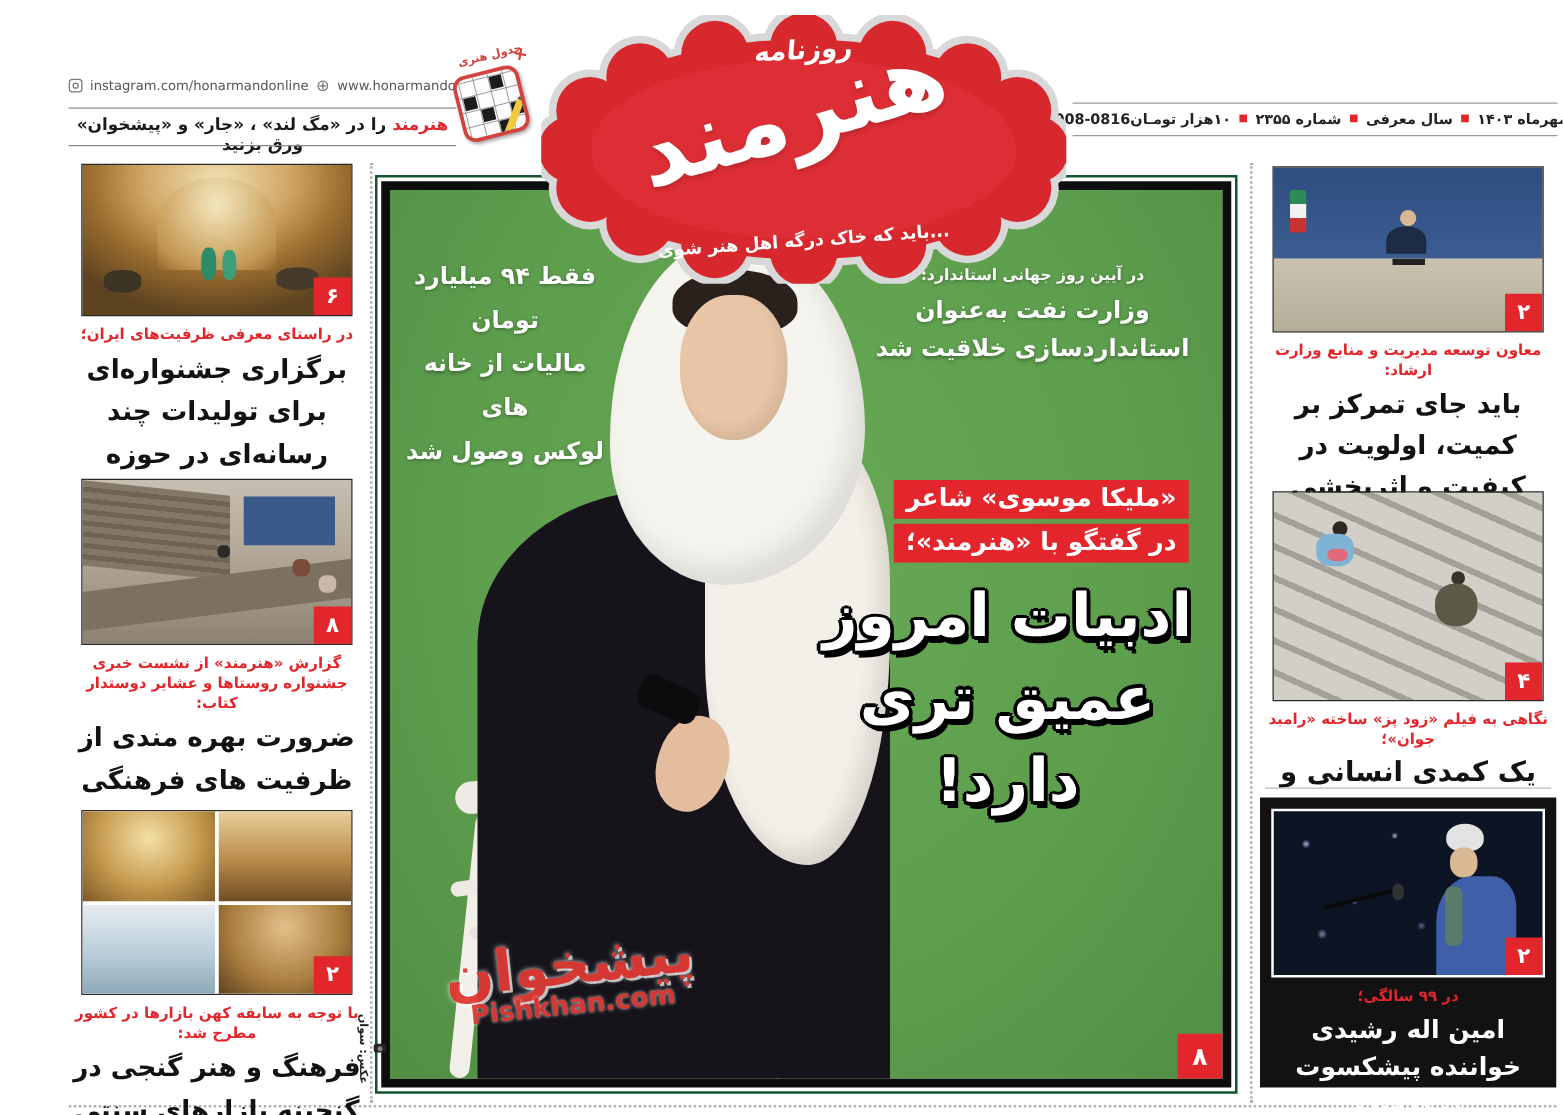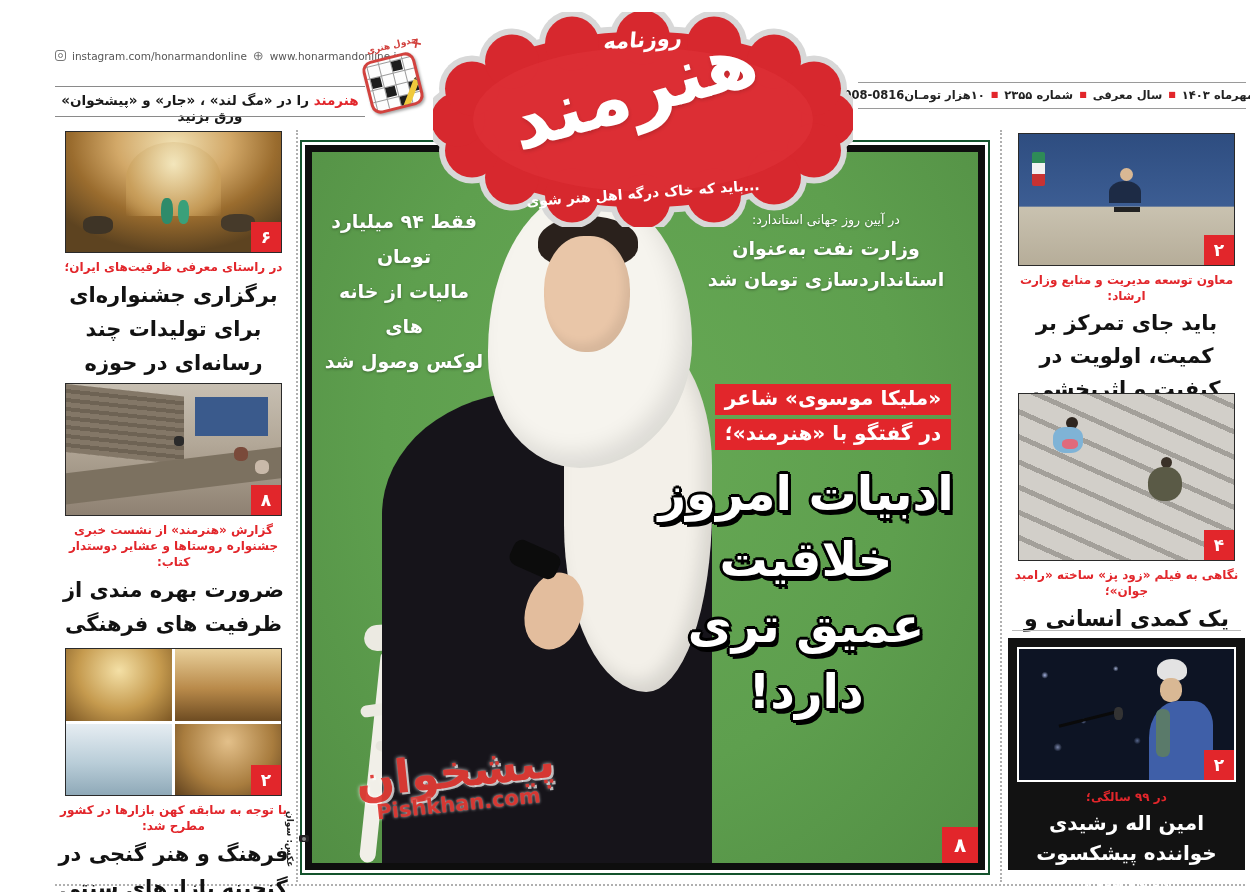--- a/index.html
+++ b/index.html
@@ -1,20 +1,20 @@
 <!DOCTYPE html>
 <html lang="fa"><head>
 <meta charset="utf-8">
 <style>
   * { margin:0; padding:0; box-sizing:border-box; }
   html,body { width:1250px; height:892px; background:#fff; font-family:"DejaVu Sans", sans-serif; overflow:hidden; }
   body { position:relative; direction:rtl; }
 
   
-  .social-row { position:absolute; left:55px; top:49px; width:330px; direction:ltr; display:flex; align-items:center; gap:6px; font-size:10.5px; color:#555; }
+  .social-row { position:absolute; left:55px; top:63px; width:330px; direction:ltr; display:flex; gap:6px; font-size:10.5px; color:#555; }
   .ig-icon { width:11px; height:11px; border:1.6px solid #777; border-radius:3px; position:relative; flex:0 0 auto; }
   .ig-icon::after { content:""; position:absolute; inset:2px; border:1.3px solid #777; border-radius:50%; }
   .globe-icon { color:#777; font-size:13px; line-height:1; flex:0 0 auto; }
   .hrule { position:absolute; height:1px; background:#8a8a8a; }
   .r1 { left:55px; top:86px; width:310px; }
   .r2 { left:55px; top:116px; width:310px; }
   .tagline { position:absolute; left:55px; top:92px; width:310px; font-size:13.5px; font-weight:bold; color:#1a1a1a; text-align:center; }
   .tagline .brand { color:#e2262b; }
 
   
@@ -121,21 +121,21 @@
   .w-scarfdrape { position:absolute; left:252px; top:180px; width:148px; height:360px; background:#f3f0e9; border-radius:42% 55% 48% 60% / 35% 40% 55% 50%; z-index:4; box-shadow:inset -8px -10px 18px rgba(0,0,0,.12); }
   .w-scarfhead { position:absolute; left:176px; top:38px; width:204px; height:278px; background:#f6f4ee; border-radius:48% 52% 55% 45% / 58% 55% 45% 40%; z-index:5; box-shadow:inset -10px -14px 22px rgba(0,0,0,.10); }
   .w-hair { position:absolute; left:226px; top:64px; width:100px; height:52px; background:#2a211c; border-radius:50% 50% 40% 40%; z-index:6; }
   .w-face { position:absolute; left:232px; top:84px; width:86px; height:116px; background:#e9c6a8; border-radius:46% 46% 48% 48%; z-index:6; box-shadow:inset -6px -8px 10px rgba(0,0,0,.08); }
   .w-watch { position:absolute; left:198px; top:394px; width:50px; height:27px; background:#0c0c0c; border-radius:9px; transform:rotate(24deg); z-index:6; }
   .w-hand { position:absolute; left:214px; top:420px; width:56px; height:78px; background:#e3bd9d; border-radius:48%; transform:rotate(18deg); z-index:5; }
 
   
   .tax-block { position:absolute; left:8px; top:52px; width:168px; text-align:center; color:#fff; font-weight:bold; font-size:19px; line-height:35px; z-index:7; text-shadow:0 1px 3px rgba(0,0,0,.35); }
   .std-block { position:absolute; left:368px; top:60px; width:292px; text-align:center; color:#fff; z-index:7; text-shadow:0 1px 3px rgba(0,0,0,.35); }
-  .std-kicker { font-size:12.5px; font-weight:normal; margin-bottom:6px; }
+  .std-kicker { font-size:12.5px; font-weight:bold; margin-bottom:6px; }
   .std-line { font-size:19px; font-weight:bold; line-height:31px; }
   .chips { position:absolute; left:380px; top:230px; width:282px; text-align:center; z-index:7; }
   .chip { display:inline-block; background:#e2262b; color:#fff; font-weight:bold; font-size:20px; padding:2px 10px 5px; margin:2px 0; }
   .cover-headline { position:absolute; left:326px; top:308px; width:336px; text-align:center; color:#fff; font-weight:bold; font-size:48px; line-height:66px; z-index:7;
     text-shadow:-2px -2px 0 #000, 2px -2px 0 #000, -2px 2px 0 #000, 2px 2px 0 #000, -3px 0 0 #000, 3px 0 0 #000, 0 -3px 0 #000, 0 3px 0 #000, 3px 5px 0 #000; }
   .watermark { position:absolute; left:14px; top:592px; width:260px; text-align:center; transform:rotate(-6deg); z-index:8; opacity:.95; }
   .wm-fa { color:#e03a35; font-size:46px; font-weight:bold; text-shadow:0 0 4px rgba(255,255,255,.9), 2px 2px 0 rgba(255,255,255,.7); }
   .wm-en { direction:ltr; color:#e03a35; font-size:21px; font-weight:bold; margin-top:-6px; text-shadow:0 0 3px rgba(255,255,255,.8); }
   .cover-badge { position:absolute; right:0; bottom:0; width:36px; height:36px; background:#e2262b; color:#fff; font-size:20px; font-weight:bold; display:flex; align-items:center; justify-content:center; z-index:9; }
   .photo-credit { position:absolute; left:-17px; bottom:6px; writing-mode:vertical-rl; font-size:9px; color:#222; font-weight:bold; display:flex; flex-direction:column; align-items:center; gap:4px; }
@@ -326,31 +326,30 @@
 
     <div class="tax-block">
       <div>فقط ۹۴ میلیارد تومان</div>
       <div>مالیات از خانه های</div>
       <div>لوکس وصول شد</div>
     </div>
 
     <div class="std-block">
       <div class="std-kicker">در آیین روز جهانی استاندارد:</div>
       <div class="std-line">وزارت نفت به‌عنوان</div>
-      <div class="std-line">استانداردسازی تومان شد</div>
+      <div class="std-line">استانداردسازی خلاقیت شد</div>
     </div>
 
     <div class="chips">
       <div><span class="chip">«ملیکا موسوی» شاعر</span></div>
       <div><span class="chip">در گفتگو با «هنرمند»؛</span></div>
     </div>
 
     <div class="cover-headline">
       <div>ادبیات امروز</div>
-      <div>خلاقیت</div>
       <div>عمیق تری دارد!</div>
     </div>
 
     <div class="watermark">
       <div class="wm-fa">پیشخوان</div>
       <div class="wm-en">Pishkhan.com</div>
     </div>
 
     <div class="cover-badge">۸</div>
   </div>

